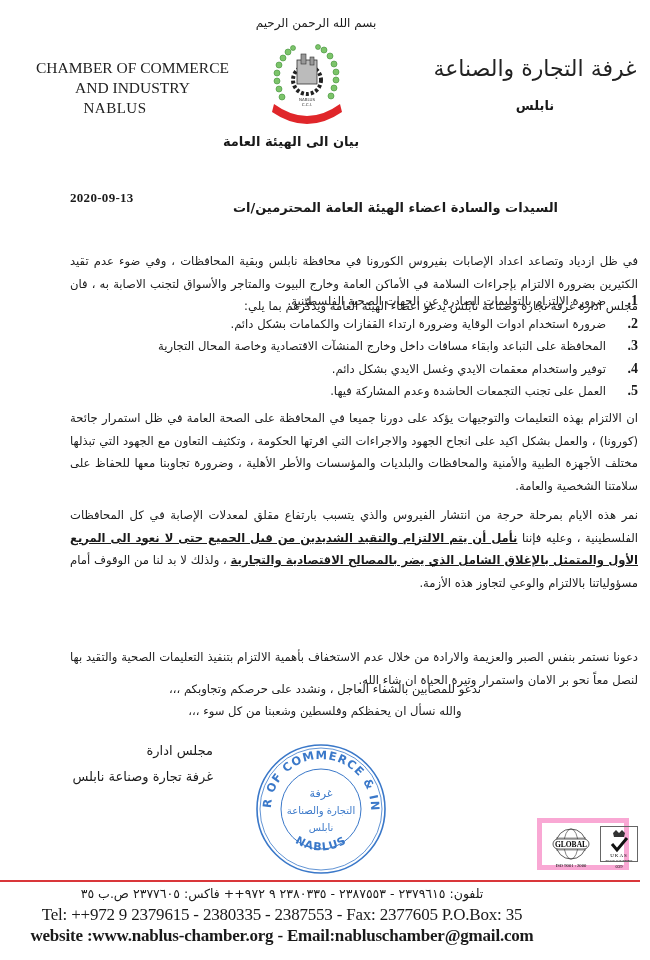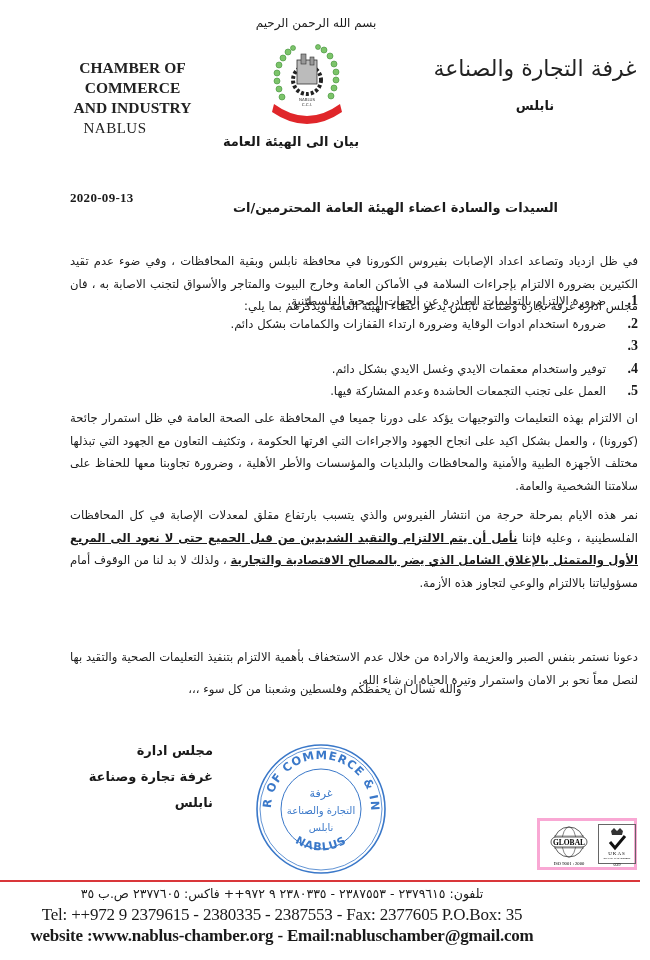--- a/index.html
+++ b/index.html
@@ -4,21 +4,21 @@
   <style>
     * { box-sizing: border-box; margin: 0; padding: 0; }
     html, body { width: 650px; height: 960px; background: #ffffff; overflow: hidden; }
     body { position: relative; font-family: "DejaVu Sans", sans-serif; color: #1a1a1a; }
 
     .abs { position: absolute; }
 
     .basmala { left: 0; width: 632px; top: 16px; text-align: center; font-size: 12px; direction: rtl; }
 
     .en-name { left: 0; width: 230px; top: 58px; text-align: center; font-family: "Liberation Serif", serif; color: #222; line-height: 20px; }
-    .en-name .l1, .en-name .l2 { font-size: 15.5px; font-weight: bold; margin-left: 35px; }
+    .en-name .l1, .en-name .l2 { font-size: 15.5px; font-weight: normal; margin-left: 35px; }
     .en-name .l3 { font-size: 15px; letter-spacing: 0.5px; }
 
     .ar-name { left: 420px; width: 230px; top: 52px; text-align: center; direction: rtl; }
     .ar-name .l1 { font-size: 22px; color: #222; line-height: 34px; }
     .ar-name .l2 { font-size: 13px; font-weight: bold; margin-top: 12px; }
 
     .logo { left: 268px; top: 42px; width: 78px; height: 82px; }
 
     .title { left: 0; width: 582px; top: 134px; text-align: center; font-size: 13px; font-weight: bold; direction: rtl; }
     .date { left: 70px; top: 190px; font-family: "Liberation Serif", serif; font-size: 13px; font-weight: bold; letter-spacing: 0.3px; }
@@ -29,25 +29,25 @@
     .list { right: 12px; width: 568px; top: 290px; direction: rtl; font-size: 11.6px; line-height: 22.5px; }
     .list li { list-style: none; display: flex; align-items: baseline; }
     .list .num { font-family: "Liberation Serif", serif; font-weight: bold; font-size: 14px; width: 32px; text-align: right; padding-left: 10px; flex-shrink: 0; }
     .p2 { top: 407px; }
     .p3 { top: 504px; }
     .p3 u { text-decoration: underline; font-weight: bold; }
     .p4 { top: 598px; margin-top: 48px; }
 
     .closing { left: 100px; width: 450px; top: 678px; direction: rtl; text-align: center; font-size: 11.6px; line-height: 22px; }
 
-    .sign { left: 68px; top: 738px; direction: rtl; font-size: 13px; font-weight: bold; line-height: 26px; text-align: right; width: 145px; }
+    .sign { left: 68px; top: 738px; direction: rtl; font-size: 13px; font-weight: normal; line-height: 26px; text-align: right; width: 145px; }
 
     .stamp { left: 254px; top: 742px; width: 134px; height: 134px; }
 
-    .certs { left: 537px; top: 818px; width: 100px; height: 52px; border: 3px solid #f9a8d4; display: flex; padding: 3px; gap: 3px; }
+    .certs { left: 537px; top: 818px; width: 92px; height: 52px; border: 5px solid #f9a8d4; display: flex; padding: 3px; gap: 3px; }
     .cert-box { flex: 1; position: relative; }
     .cert-box.ukas { border: 1px solid #666; }
 
     .rule { left: 0; top: 880px; width: 640px; height: 2px; background: #d9363a; }
 
     .footer { left: 0; width: 564px; text-align: center; }
     .f-ar { top: 886px; font-size: 12.5px; direction: rtl; }
     .f-tel { top: 905px; font-family: "Liberation Serif", serif; font-size: 17px; font-weight: normal; letter-spacing: -0.2px; }
     .f-web { top: 926px; font-family: "Liberation Serif", serif; font-size: 17px; font-weight: bold; letter-spacing: -0.2px; }
   </style>
@@ -107,38 +107,40 @@
   <li>
       <span class="num">1.</span>
       <span>ضرورة الالتزام بالتعليمات الصادرة عن الجهات الصحية الفلسطينية.</span>
     </li>
   <li>
       <span class="num">2.</span>
       <span>ضرورة استخدام ادوات الوقاية وضرورة ارتداء القفازات والكمامات بشكل دائم.</span>
     </li>
   <li>
       <span class="num">3.</span>
+      <span>المحافظة على التباعد وابقاء مسافات داخل وخارج المنشآت الاقتصادية وخاصة المحال التجارية</span>
     </li>
   <li>
       <span class="num">4.</span>
       <span>توفير واستخدام معقمات الايدي وغسل الايدي بشكل دائم.</span>
     </li>
   <li>
       <span class="num">5.</span>
       <span>العمل على تجنب التجمعات الحاشدة وعدم المشاركة فيها.</span>
     </li>
 </ul>
 
 <p class="abs body-text p2">ان الالتزام بهذه التعليمات والتوجيهات يؤكد على دورنا جميعا في المحافظة على الصحة العامة في ظل استمرار جائحة (كورونا) ، والعمل بشكل اكيد على انجاح الجهود والاجراءات التي اقرتها الحكومة ، وتكثيف التعاون مع الجهود التي تبذلها مختلف الأجهزة الطبية والأمنية والمحافظات والبلديات والمؤسسات والأطر الأهلية ، وضرورة تجاوبنا معها للحفاظ على سلامتنا الشخصية والعامة.</p>
 
 <p class="abs body-text p3"><span>نمر هذه الايام بمرحلة حرجة من انتشار الفيروس والذي يتسبب بارتفاع مقلق لمعدلات الإصابة في كل المحافظات الفلسطينية ، وعليه فإننا </span><u>نأمل أن يتم الالتزام والتقيد الشديدين من قبل الجميع حتى لا نعود الى المربع الأول والمتمثل بالإغلاق الشامل الذي يضر بالمصالح الاقتصادية والتجارية</u><span> ، ولذلك لا بد لنا من الوقوف أمام مسؤولياتنا بالالتزام والوعي لتجاوز هذه الأزمة.</span></p>
 
 <p class="abs body-text p4">دعونا نستمر بنفس الصبر والعزيمة والارادة من خلال عدم الاستخفاف بأهمية الالتزام بتنفيذ التعليمات الصحية والتقيد بها لنصل معاً نحو بر الامان واستمرار وتيرة الحياة ان شاء الله.</p>
 
 <div class="abs closing">
+  <div>ندعو للمصابين بالشفاء العاجل ، ونشدد على حرصكم وتجاوبكم ،،،</div>
   <div>والله نسأل ان يحفظكم وفلسطين وشعبنا من كل سوء ،،،</div>
 </div>
 
 <div class="abs sign">
   <div>مجلس ادارة</div>
   <div>غرفة تجارة وصناعة نابلس</div>
 </div>
 
 <div class="abs stamp">
   <svg width="134" height="134" viewBox="0 0 134 134">

